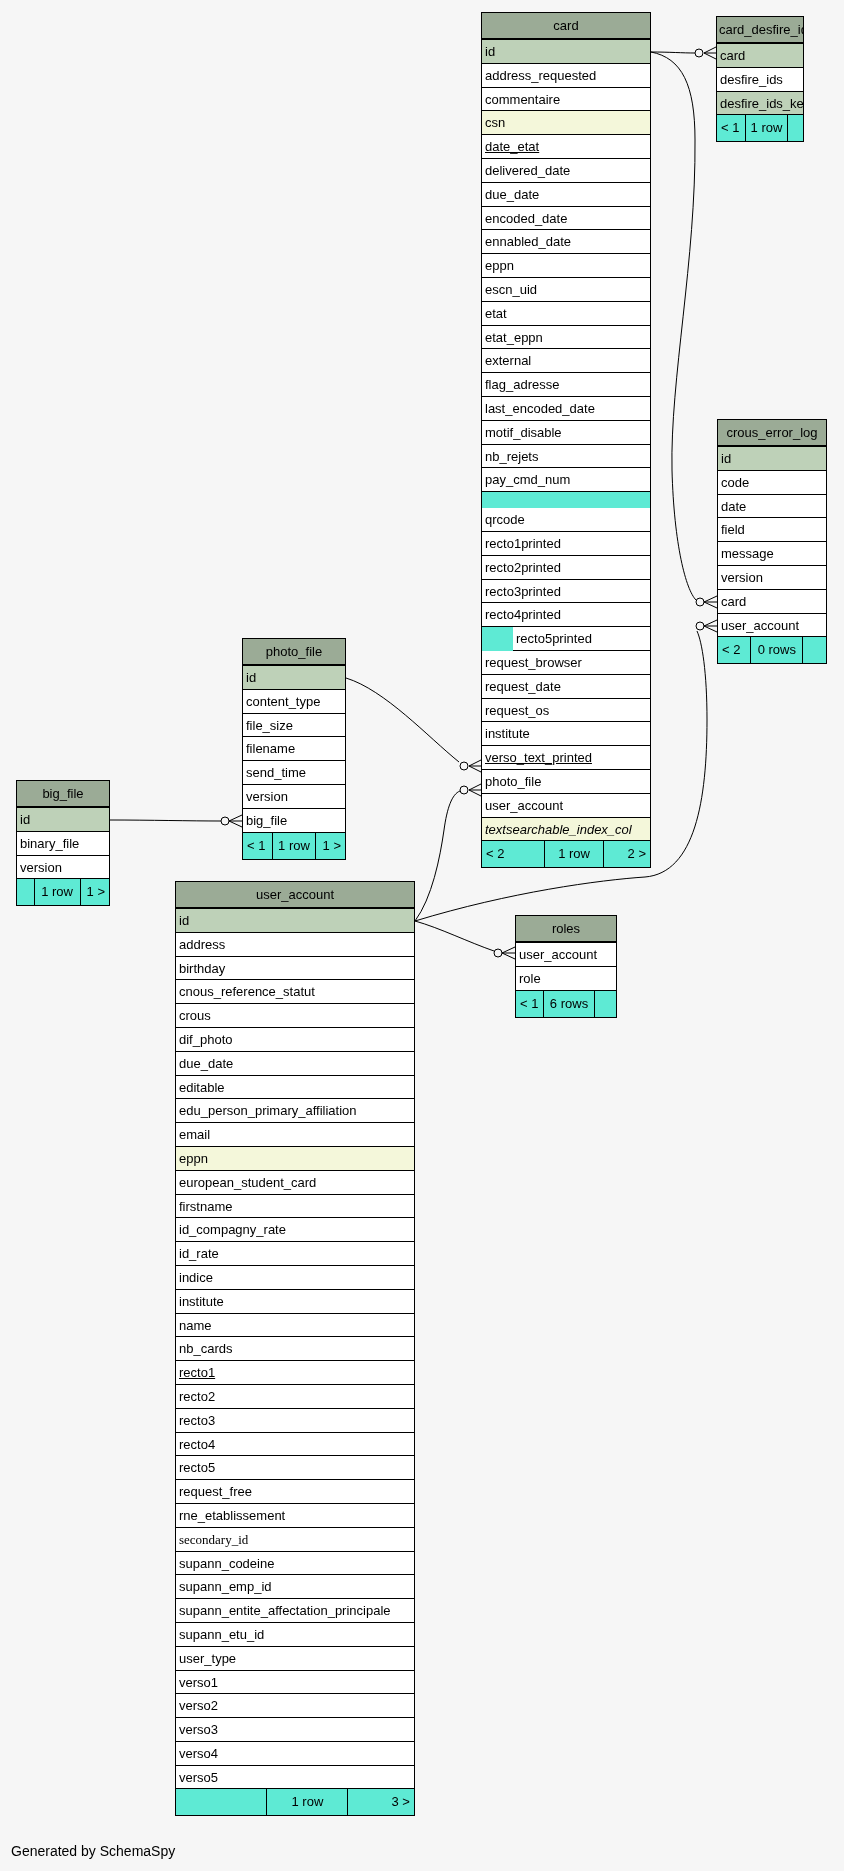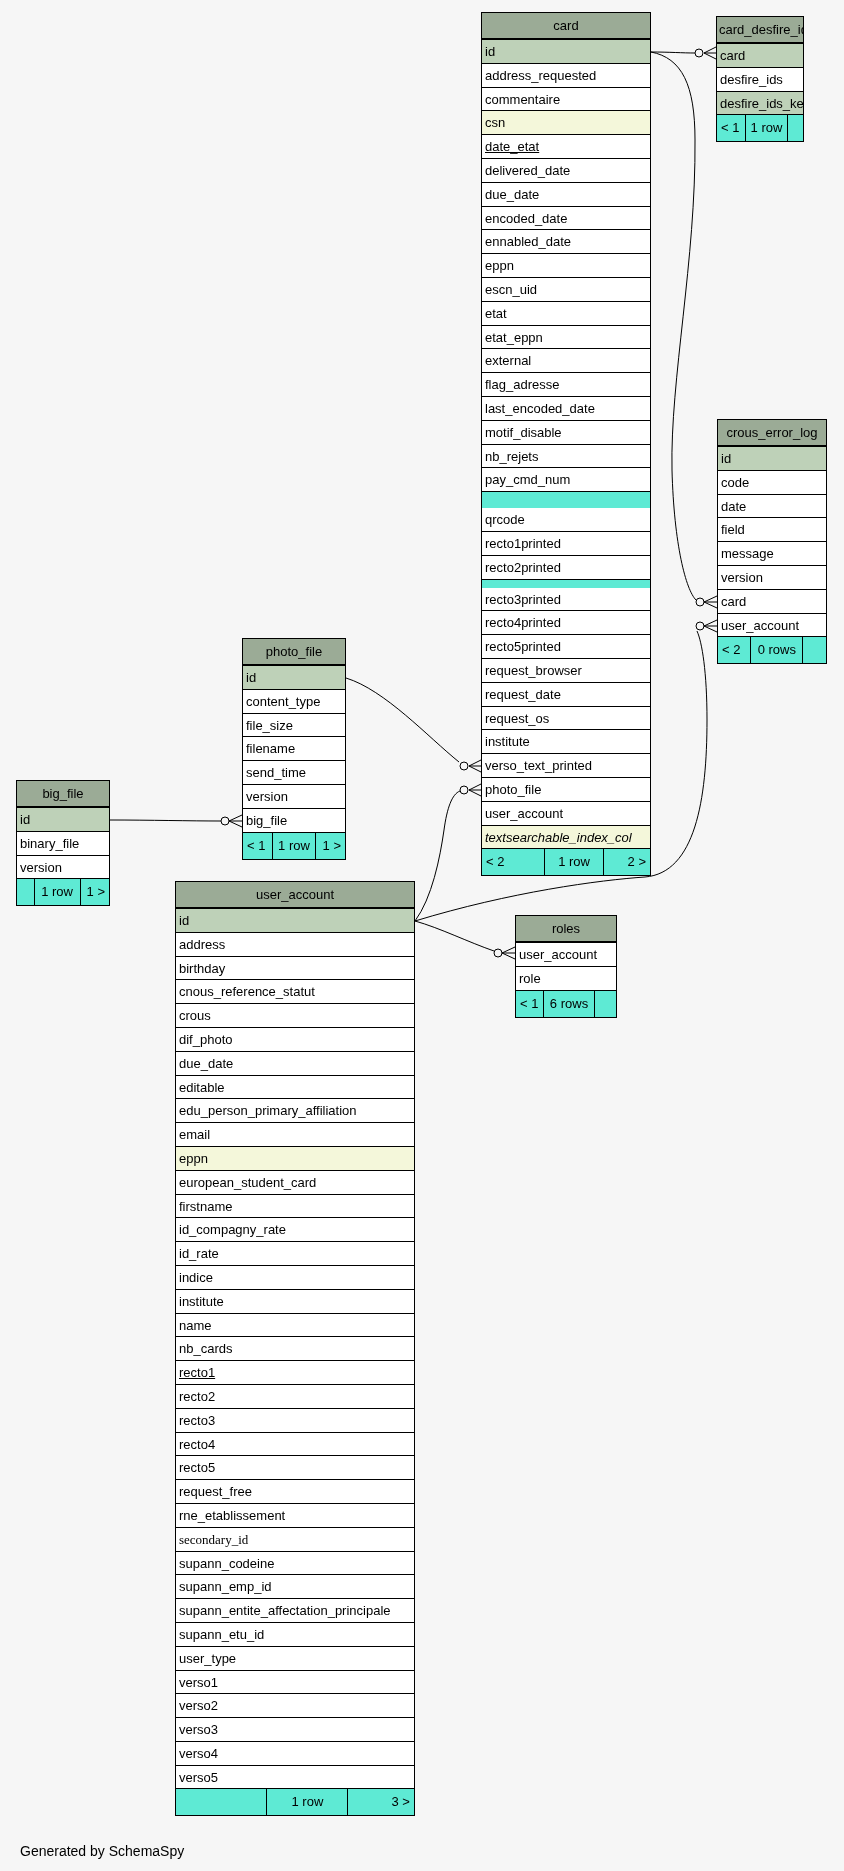--- a/index.html
+++ b/index.html
@@ -24,21 +24,21 @@
     border-bottom:1px solid #000;box-sizing:border-box;
     white-space:nowrap;overflow:hidden;background:#ffffff;
   }
   .tbl-footer{display:flex;height:26px;line-height:26px;}
   .tbl-footer .cell{box-sizing:border-box;padding:0 4px;overflow:hidden;white-space:nowrap;}
   .tbl-footer .cell + .cell{border-left:1px solid #000;}
   .cell.l{text-align:left;}
   .cell.c{text-align:center;}
   .cell.r{text-align:right;}
   #generated-by{
-    position:absolute;left:20px;top:1843px;font-size:14px;z-index:2;
+    position:absolute;left:11px;top:1843px;font-size:14px;z-index:2;
   }
   svg path, svg line{fill:none;stroke:#000;stroke-width:1;}
   svg circle{fill:#f6f6f6;stroke:#000;stroke-width:1;}
 </style>
 </head>
 <body>
 
 <svg id="edges" width="844" height="1871" viewBox="0 0 844 1871">
 
   <g>
@@ -102,28 +102,28 @@
       <div class="tbl-row" style="background: rgb(255, 255, 255);">etat_eppn</div>
       <div class="tbl-row" style="background: rgb(255, 255, 255);">external</div>
       <div class="tbl-row" style="background: rgb(255, 255, 255);">flag_adresse</div>
       <div class="tbl-row" style="background: rgb(255, 255, 255);">last_encoded_date</div>
       <div class="tbl-row" style="background: rgb(255, 255, 255);">motif_disable</div>
       <div class="tbl-row" style="background: rgb(255, 255, 255);">nb_rejets</div>
       <div class="tbl-row" style="background: rgb(255, 255, 255);">pay_cmd_num</div>
       <div class="tbl-row" style="background: rgb(255, 255, 255); margin-top: 16px;">qrcode</div>
       <div class="tbl-row" style="background: rgb(255, 255, 255);">recto1printed</div>
       <div class="tbl-row" style="background: rgb(255, 255, 255);">recto2printed</div>
-      <div class="tbl-row" style="background: rgb(255, 255, 255); margin-top: 8px;">recto3printed</div>
+      <div class="tbl-row" style="background: rgb(255, 255, 255);">recto3printed</div>
       <div class="tbl-row" style="background: rgb(255, 255, 255);">recto4printed</div>
-      <div class="tbl-row" style="background: rgb(255, 255, 255);">recto5printed</div>
+      <div class="tbl-row" style="background: rgb(255, 255, 255); margin-left: 31px;">recto5printed</div>
       <div class="tbl-row" style="background: rgb(255, 255, 255);">request_browser</div>
       <div class="tbl-row" style="background: rgb(255, 255, 255);">request_date</div>
       <div class="tbl-row" style="background: rgb(255, 255, 255);">request_os</div>
       <div class="tbl-row" style="background: rgb(255, 255, 255);">institute</div>
-      <div class="tbl-row" style="background: rgb(255, 255, 255);">verso_text_printed</div>
+      <div class="tbl-row" style="background: rgb(255, 255, 255); text-decoration: underline;">verso_text_printed</div>
       <div class="tbl-row" style="background: rgb(255, 255, 255);">photo_file</div>
       <div class="tbl-row" style="background: rgb(255, 255, 255);">user_account</div>
       <div class="tbl-row" style="background: rgb(244, 247, 218); font-style: italic;">textsearchable_index_col</div>
       <div class="tbl-footer">
         <div class="cell l" style="width: 37%;">&lt; 2</div>
         <div class="cell c" style="width: 35%;">1 row</div>
         <div class="cell r" style="width: 28%;">2 &gt;</div>
       </div>
     </div>
     <div class="tbl" style="left: 716px; top: 16px; width: 88px;">

